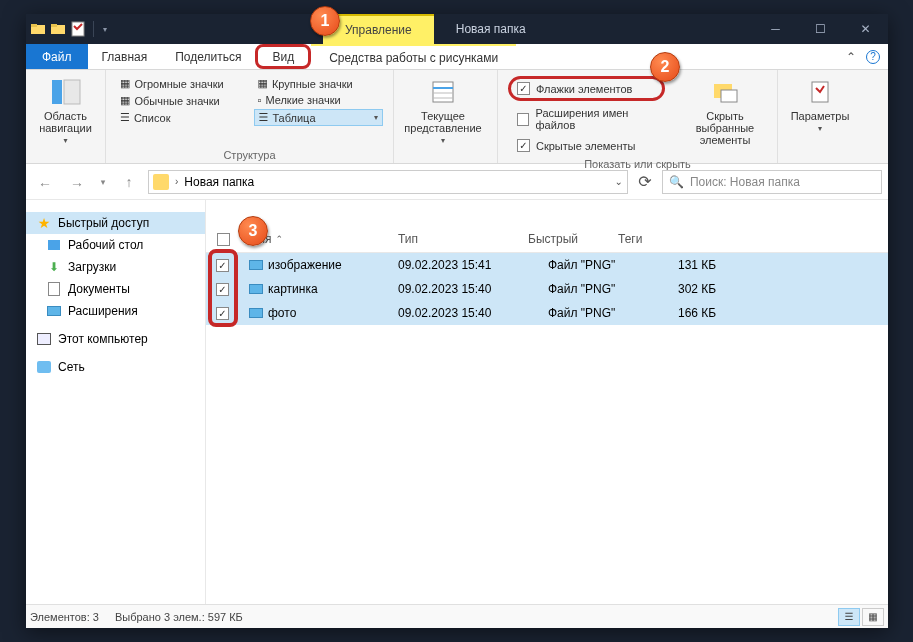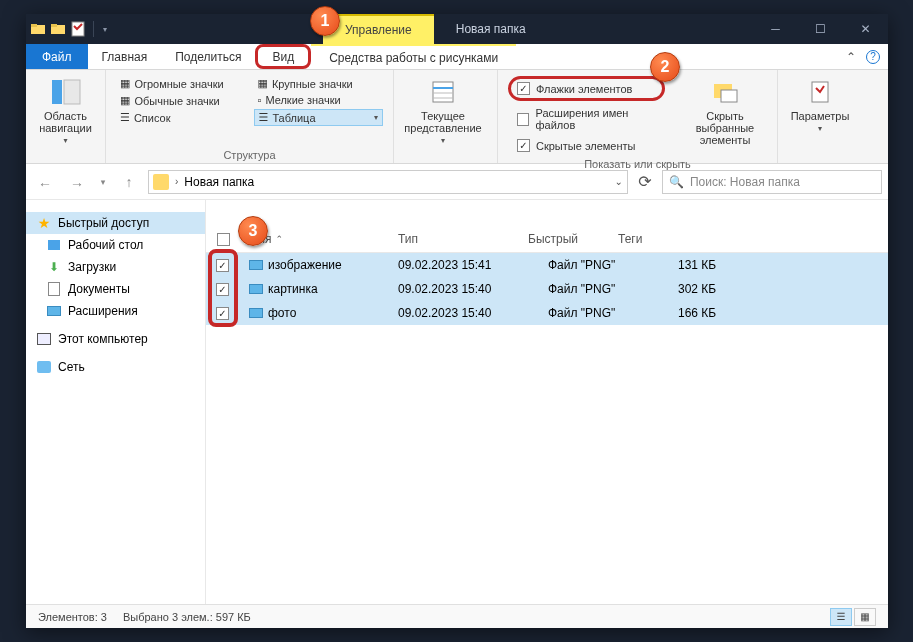--- a/index.html
+++ b/index.html
@@ -79,21 +79,21 @@
 
   .file-rows { }
   .file-row { display:flex; align-items:center; height:24px;}
   .file-row.sel { background:#cde6f7;}
   .file-row .col-chk { justify-content:flex-start; padding-left:10px;}
   .file-ico { width:16px; height:16px; display:inline-flex; align-items:center; justify-content:center;}
   .check-highlight-wrap { position:relative;}
   .check-highlight { position:absolute; top:-4px; left:2px; width:30px; height:78px; border:4px solid #c62828; border-radius:8px;}
 
   
-  .statusbar { height:24px; border-top:1px solid #e0e0e0; background:#f9f9f9; display:flex; align-items:center; font-size:11px; color:#444; padding:0 12px; gap:16px;}
+  .statusbar { height:24px; border-top:1px solid #e0e0e0; background:#f9f9f9; display:flex; align-items:center; font-size:11px; color:#444; padding:0 4px; gap:16px;}
   .statusbar .view-toggles { margin-left:auto; display:flex; gap:2px;}
   .view-toggle { width:22px; height:18px; border:1px solid #ccc; display:flex; align-items:center; justify-content:center; font-size:10px;}
   .view-toggle.active { background:#cde6f7; border-color:#8ecaf0;}
 
   
   .badge { position:absolute; width:30px; height:30px; border-radius:50%; background: radial-gradient(circle at 35% 30%, #ff8a50, #e64a19); color:#fff; font-weight:bold; font-size:16px; display:flex; align-items:center; justify-content:center; border:1px solid #b33a0c; box-shadow: 1px 2px 3px rgba(0,0,0,0.4);}
 
   .ico-svg { width:16px; height:16px; }
 </style>
 </head>

